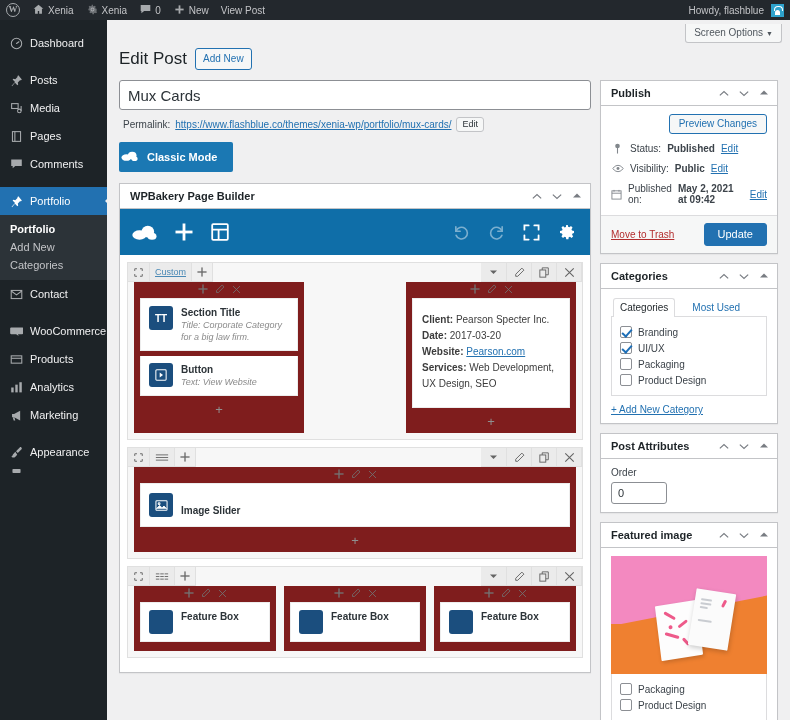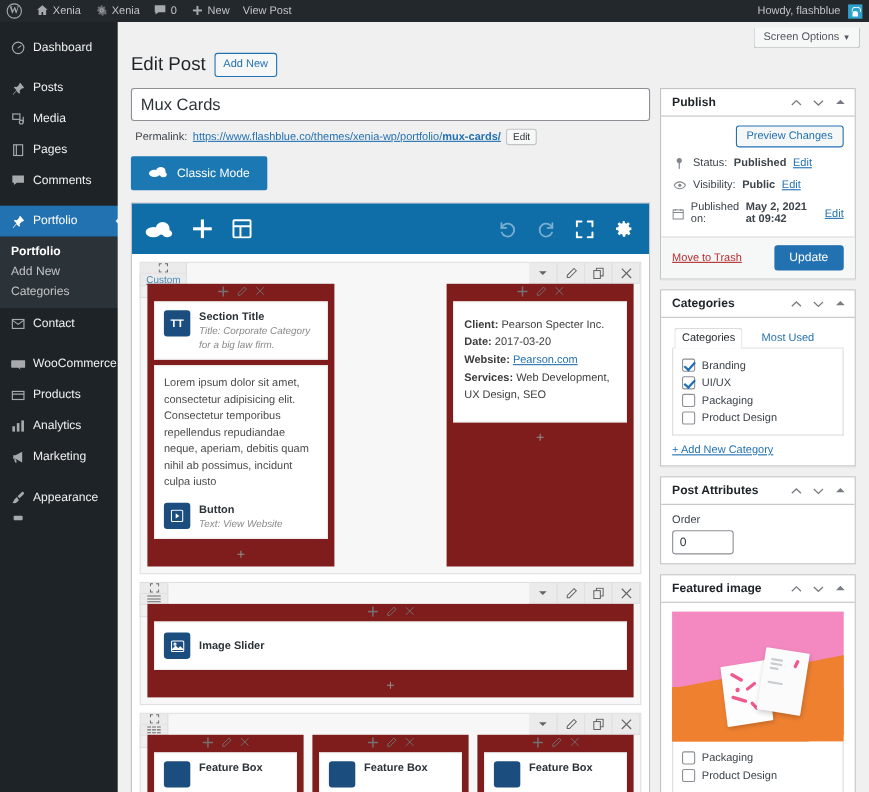--- a/index.html
+++ b/index.html
@@ -112,30 +112,30 @@
     font-size: 15px; color: #2c3338; line-height: 22px;
     border: 1px solid #8c8f94; border-radius: 3px; background: #fff;
     font-family: "Liberation Sans", sans-serif;
     outline: none;
   }
   .permalink-row {
     font-size: 10px; color: #3c434a; margin: 7px 0 0 4px;
     display: flex; align-items: center; gap: 5px;
   }
   .permalink-row a { color: #2271b1; text-decoration: underline; }
-  .permalink-row a b { font-weight: bold; margin-top: 28px; }
+  .permalink-row a b { font-weight: normal; margin-top: 28px; }
   .btn-edit-small {
     font-size: 9px; padding: 1px 5px 2px;
     border: 1px solid #c3c4c7; background: #f6f7f7; color: #2c3338;
     border-radius: 3px; cursor: pointer;
   }
   .btn-classic {
     display: inline-flex; align-items: center; gap: 9px;
-    margin-top: 10px; padding: 8px 16px 8px 16px;
-    background: #1b78b3; color: #fff; font-size: 11px; font-weight: normal;
+    margin-top: 10px; padding: 8px 16px 8px 2px;
+    background: #1b78b3; color: #fff; font-size: 11px; font-weight: bold;
     border-radius: 2px; cursor: pointer;
   }
   .cloud-ico { display: inline-block; }
 
   
   .postbox {
     background: #fff; border: 1px solid #c3c4c7; margin-bottom: 9px;
     box-shadow: 0 1px 1px rgba(0,0,0,.04);
   }
   .postbox-header {
@@ -159,21 +159,21 @@
   #vc-bar .vc-right { margin-left: auto; display: flex; align-items: center; gap: 18px; }
   .vc-btn { cursor: pointer; display: flex; align-items: center; justify-content: center; }
   .vc-btn.dim { opacity: .45; }
   .vc-canvas { background: #fff; padding: 7px; }
 
   .vc-row {
     border: 1px solid #e0e0e0; background: #f7f7f7; margin-bottom: 7px;
     position: relative;
   }
   .vc-row-controls { display: flex; align-items: stretch; height: 19px; }
-  .vc-rc-left { display: flex; flex-direction: column; }
+  .vc-rc-left { display: flex; }
   .vc-rc-right { margin-left: auto; display: flex; }
   .vc-rc-btn {
     min-width: 22px; height: 19px; border: 1px solid #e0e0e0; border-top: none;
     margin-left: -1px; background: #ebebeb; color: #6b6b6b;
     display: flex; align-items: center; justify-content: center;
     font-size: 9px; cursor: pointer;
   }
   .vc-rc-btn:first-child { border-left: none; margin-left: 0; }
   .vc-rc-btn.lbl { padding: 0 5px; font-size: 9px; color: #4a89b5; text-decoration: underline; }
   .vc-rc-btn.plain { background: #f0f0f0; }
@@ -514,20 +514,40 @@
                 <ellipse cx="7" cy="9" rx="6.4" ry="4.3"></ellipse>
                 <ellipse cx="14.5" cy="6.5" rx="5.6" ry="5"></ellipse>
                 <ellipse cx="17.5" cy="10.5" rx="4" ry="3"></ellipse>
               </svg>
           </span>
           <span>Classic Mode</span>
         </div>
 
         
         <div class="postbox" style="margin-top:11px;">
+          <div class="postbox-header">
+            <h2>WPBakery Page Builder</h2>
+            <div class="pb-handles">
+              <span>
+                <svg width="10" height="7" viewBox="0 0 12 8" fill="none" stroke="currentColor" stroke-width="1.4">
+                    <path d="M1 6.3 6 1.6l5 4.7"></path>
+                  </svg>
+              </span>
+              <span>
+                <svg width="10" height="7" viewBox="0 0 12 8" fill="none" stroke="currentColor" stroke-width="1.4">
+                    <path d="M1 1.7 6 6.4l5-4.7"></path>
+                  </svg>
+              </span>
+              <span>
+                <svg width="8" height="6" viewBox="0 0 10 6" fill="currentColor">
+                    <path d="M5 0 10 5H0z"></path>
+                  </svg>
+              </span>
+            </div>
+          </div>
 
           <div id="vc-bar">
             <div class="vc-left">
               <span class="vc-btn">
                 <svg width="25" height="17" viewBox="0 0 30 18" fill="#fff">
                     <ellipse cx="9" cy="12" rx="8.6" ry="5.6"></ellipse>
                     <ellipse cx="19" cy="8" rx="7.6" ry="7"></ellipse>
                     <ellipse cx="24" cy="13.5" rx="5.4" ry="4.2"></ellipse>
                   </svg>
               </span>
@@ -633,21 +653,20 @@
                         </svg>
                     </span>
                   </div>
                   <div class="vc-el">
                     <span class="vc-el-icon">TT</span>
                     <span class="vc-el-text">
                       <span class="vc-el-title" style="display:block">Section Title</span>
                       <span class="vc-el-sub" style="display:block">Title: Corporate Category for a big law firm.</span>
                     </span>
                   </div>
-                  <div class="vc-el-para">Lorem ipsum dolor sit amet, consectetur adipisicing elit. Consectetur temporibus repellendus repudiandae neque, aperiam, debitis quam nihil ab possimus, incidunt culpa iusto</div>
                   <div class="vc-el vc-el-attached">
                     <span class="vc-el-icon">
                       <svg width="12" height="12" viewBox="0 0 14 14" fill="none" stroke="#fff" stroke-width="1.2">
                           <rect x="1" y="1" width="12" height="12" rx="1"></rect>
                           <path d="M5.5 4.2 9.4 7l-3.9 2.8z" fill="#fff" stroke="none"></path>
                         </svg>
                     </span>
                     <span class="vc-el-text">
                       <span class="vc-el-title" style="display:block">Button</span>
                       <span class="vc-el-sub" style="display:block">Text: View Website</span>
@@ -751,21 +770,21 @@
                       <svg width="10" height="10" viewBox="0 0 13 13" fill="none" stroke="currentColor" stroke-width="1.1">
                           <path d="M9.3 1.3 11.7 3.7 4.4 11H2v-2.4z"></path>
                         </svg>
                     </span>
                     <span>
                       <svg width="9" height="9" viewBox="0 0 13 13" fill="none" stroke="currentColor" stroke-width="1.2">
                           <path d="M1.5 1.5 11.5 11.5M11.5 1.5 1.5 11.5"></path>
                         </svg>
                     </span>
                   </div>
-                  <div class="vc-el" style="padding:9px 8px;align-items:center;">
+                  <div class="vc-el" style="padding:9px 8px;align-items:flex-end;">
                     <span class="vc-el-icon">
                       <svg width="13" height="13" viewBox="0 0 14 14" fill="none" stroke="#fff" stroke-width="1.1">
                           <rect x="1" y="1.8" width="12" height="10.4" rx="1"></rect>
                           <circle cx="4.4" cy="5" r="1"></circle>
                           <path d="M1.4 10.6 5 7l2.6 2.6L9.6 7.6l3 3" fill="#fff" stroke="#fff" stroke-width="1"></path>
                         </svg>
                     </span>
                     <span class="vc-el-text">
                       <span class="vc-el-title" style="display:block">Image Slider</span>
                     </span>

